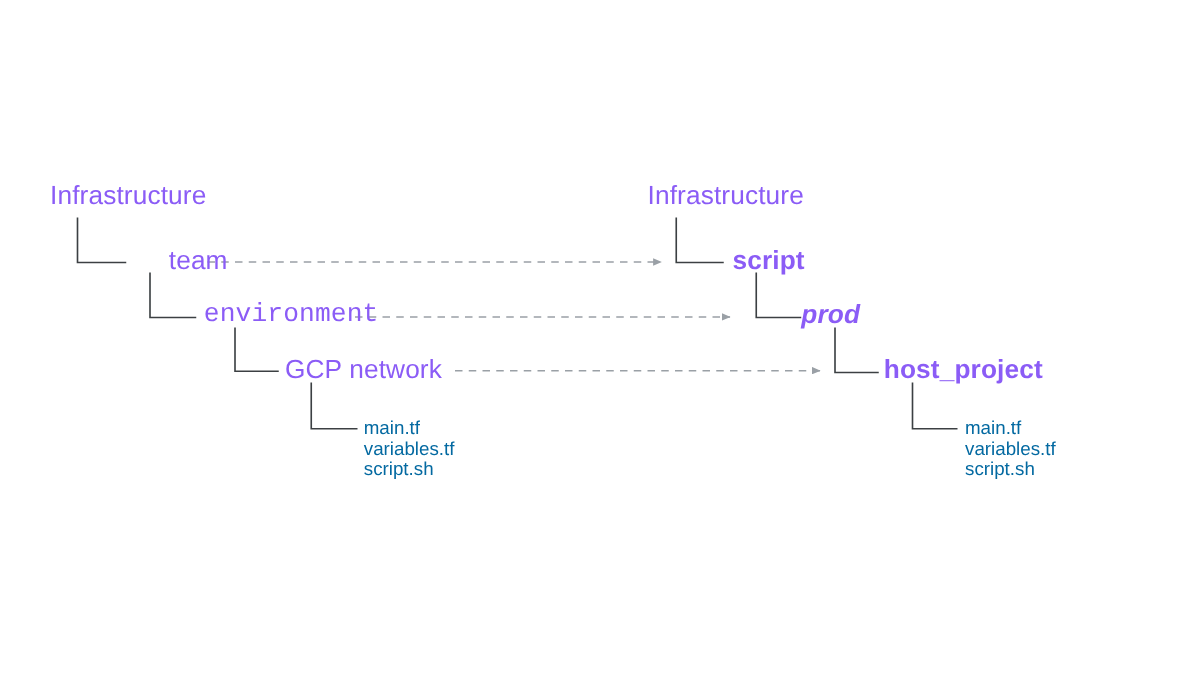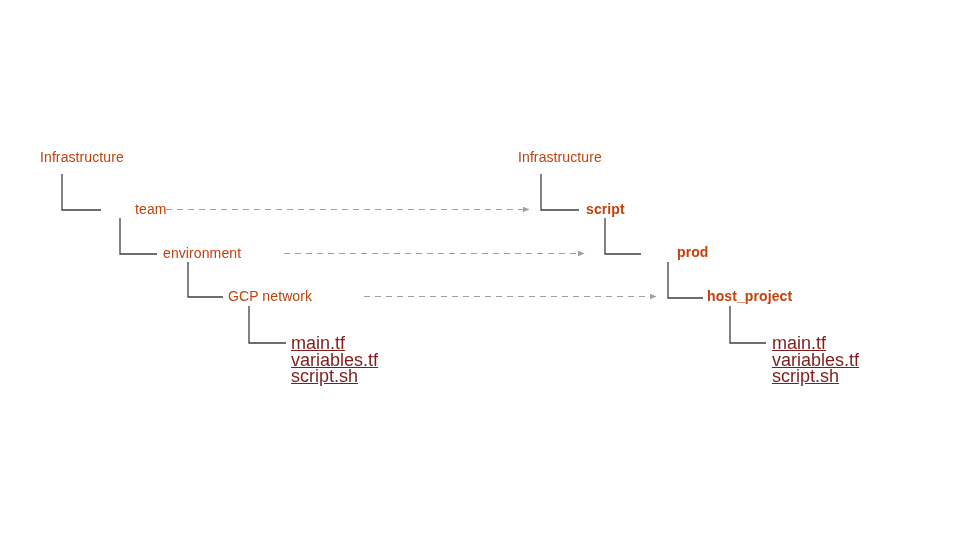--- a/index.html
+++ b/index.html
@@ -27,37 +27,36 @@
     position: absolute;
     left: 0;
     top: 0;
     width: 960px;
     height: 540px;
     pointer-events: none;
   }
   .node-label {
     position: absolute;
     white-space: nowrap;
-    font-size: 14px;
+    font-size: 21px;
     line-height: 18px;
     font-weight: 400;
-    color: #c2410c;
+    color: #8b5cf6;
     letter-spacing: 0.1px;
   }
   .node-label.bold {
     font-weight: 700;
   }
   .file-list {
     position: absolute;
     white-space: nowrap;
-    font-size: 18px;
+    font-size: 15px;
     line-height: 16.5px;
     font-weight: 400;
-    color: #7f1d1d;
-    text-decoration: underline;
+    color: #0369a1;
   }
   .file-list .file-item {
     display: block;
   }
 </style>
 </head>
 <body>
 
 <div id="canvas">
 
@@ -89,35 +88,35 @@
 
     <line x1="284" y1="253.5" x2="584" y2="253.5" stroke="#9aa0a6" stroke-width="1.2" stroke-dasharray="6 5" marker-end="url(#arrowhead)"></line>
 
     <line x1="364" y1="296.5" x2="656" y2="296.5" stroke="#9aa0a6" stroke-width="1.2" stroke-dasharray="6 5" marker-end="url(#arrowhead)"></line>
   </svg>
 
   <div class="node-label" style="left:40px; top:148px;">Infrastructure</div>
 
   <div class="node-label" style="left:107px; top:200px;margin-left:28px;">team</div>
 
-  <div class="node-label" style="left:163px; top:244px;">environment</div>
+  <div class="node-label" style="left:163px; top:244px;font-family:Liberation Mono, monospace;">environment</div>
 
   <div class="node-label" style="left:228px; top:287px;">GCP network</div>
 
   <div class="file-list" style="left:291px; top:335px;">
     <span class="file-item">main.tf</span>
     <span class="file-item">variables.tf</span>
     <span class="file-item">script.sh</span>
   </div>
 
   <div class="node-label" style="left:518px; top:148px;">Infrastructure</div>
 
   <div class="node-label bold" style="left:586px; top:200px;">script</div>
 
-  <div class="node-label bold" style="left:677px; top:243px;">prod</div>
+  <div class="node-label bold" style="left:641px; top:243px;font-style:italic;">prod</div>
 
   <div class="node-label bold" style="left:707px; top:287px;">host_project</div>
 
   <div class="file-list" style="left:772px; top:335px;">
     <span class="file-item">main.tf</span>
     <span class="file-item">variables.tf</span>
     <span class="file-item">script.sh</span>
   </div>
 
 </div>

